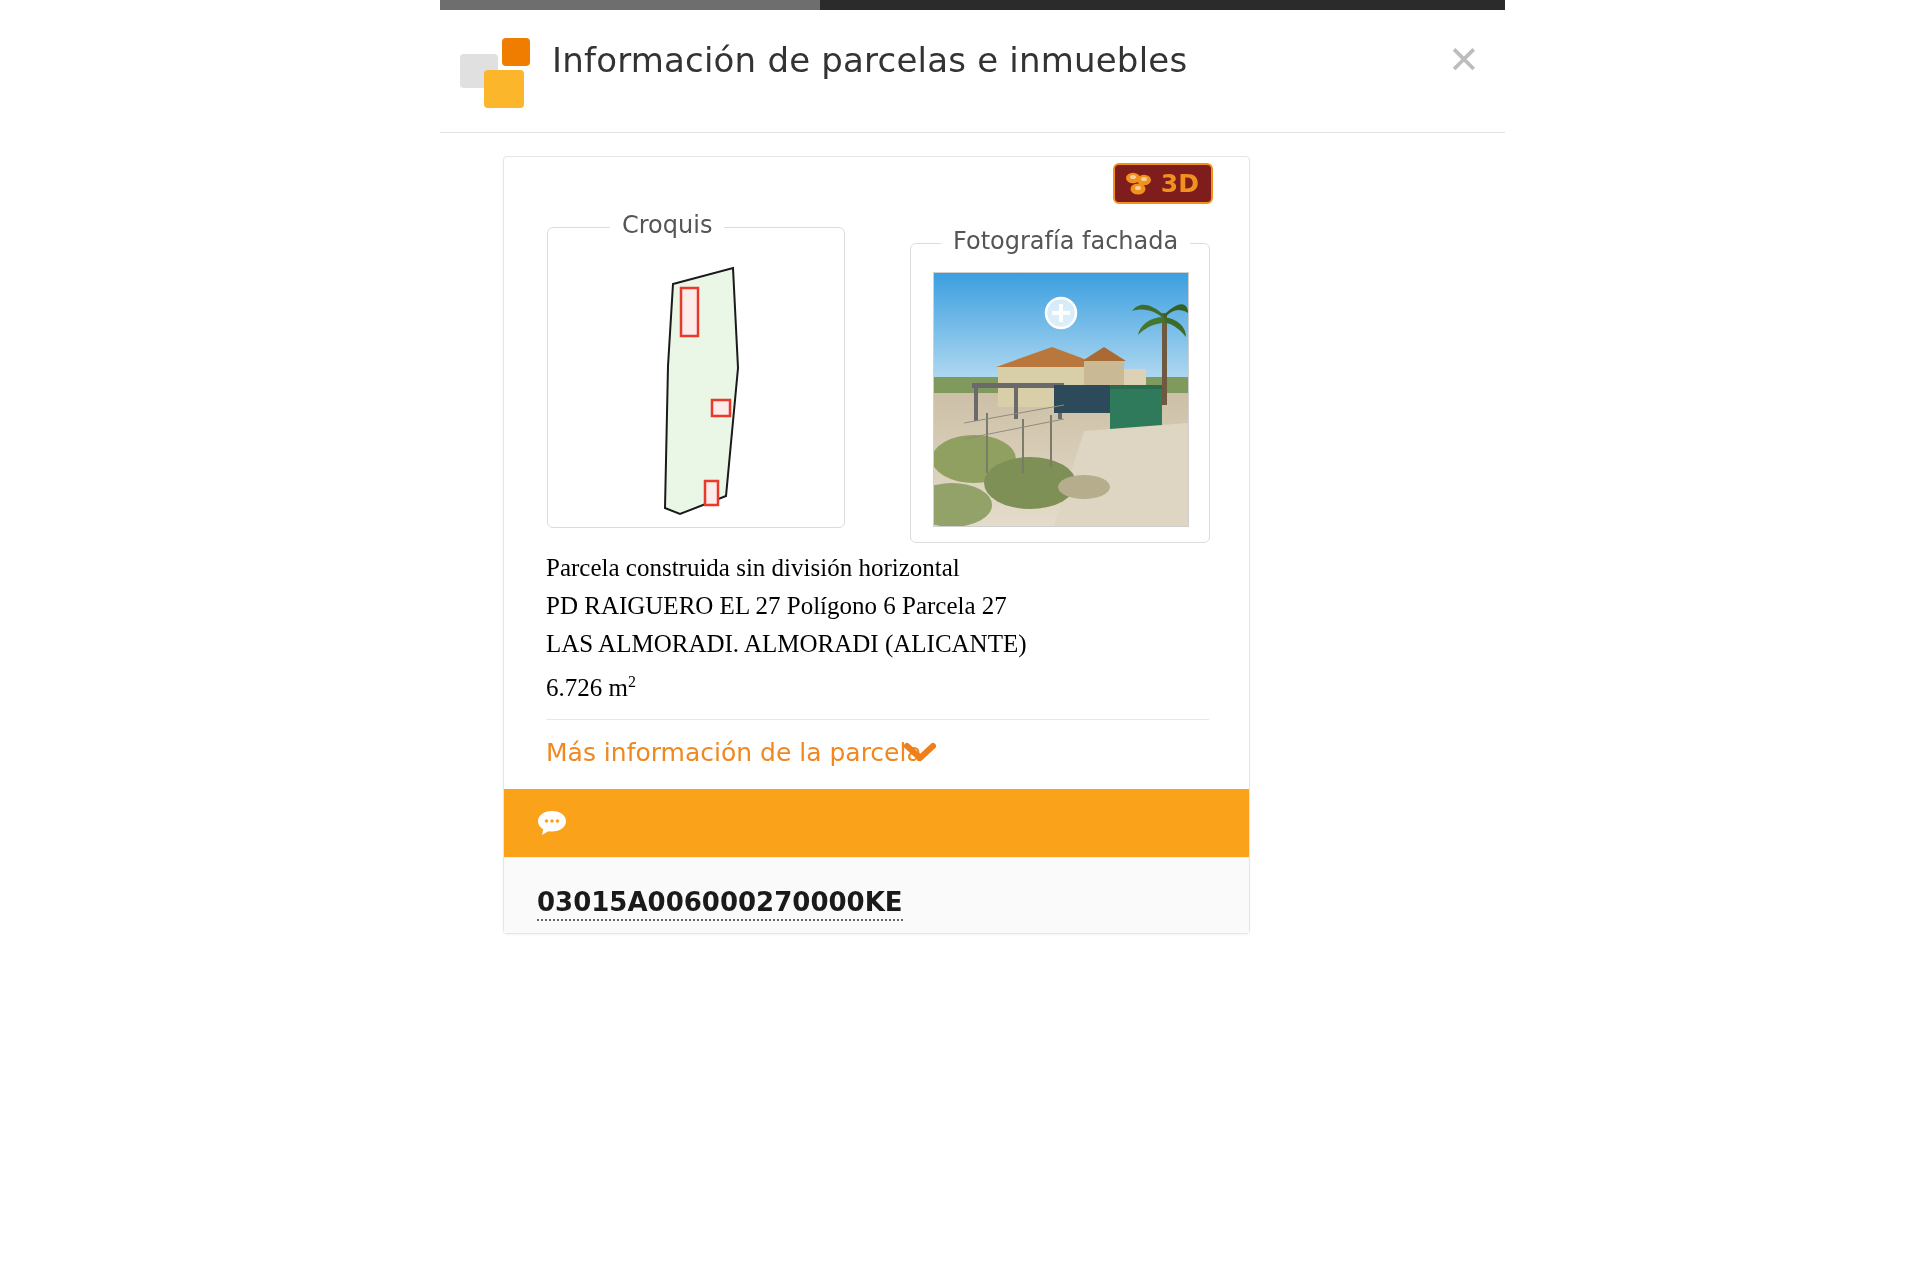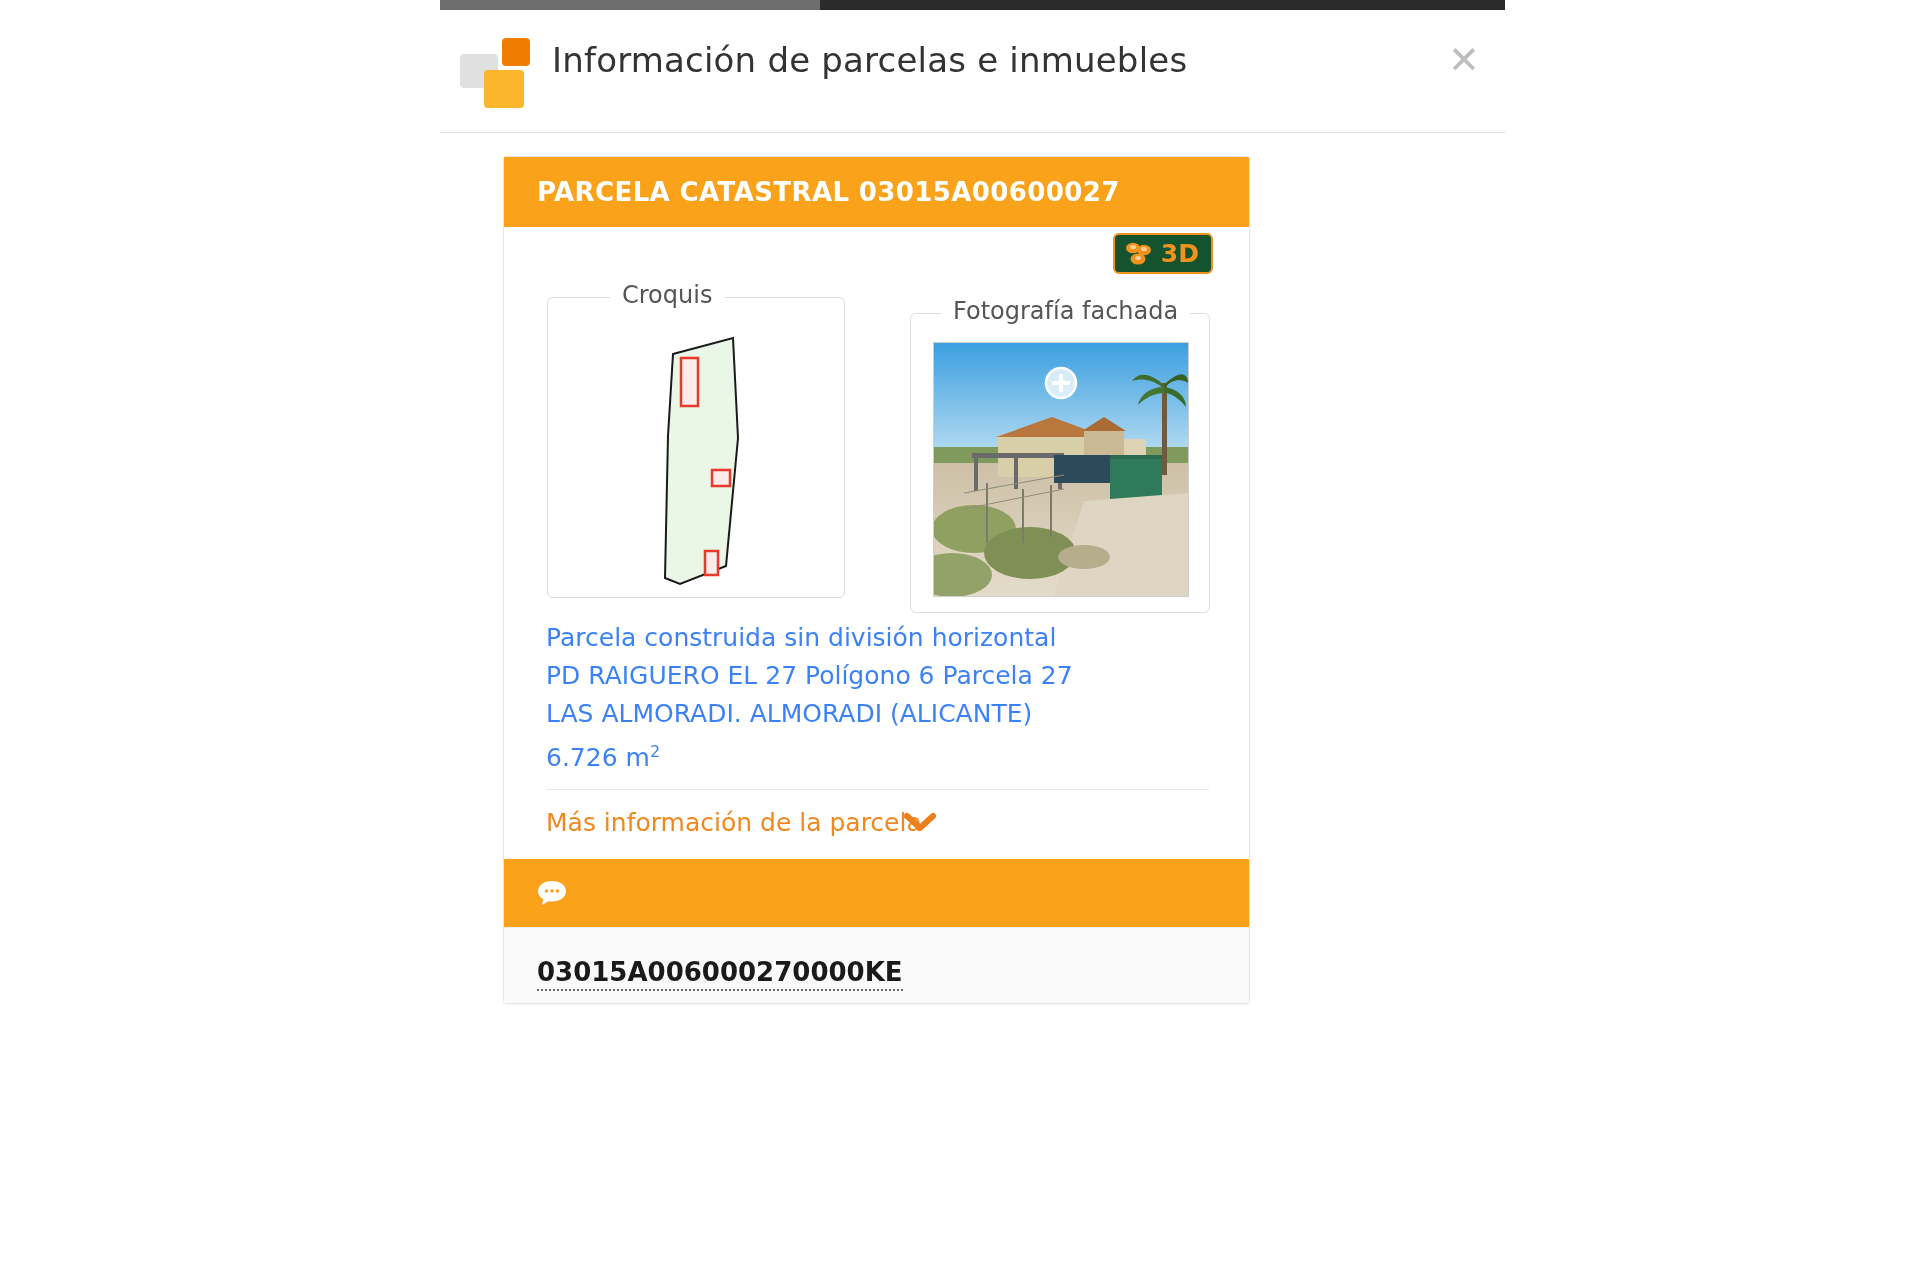--- a/index.html
+++ b/index.html
@@ -132,21 +132,21 @@
   .btn-3d {
     position: absolute;
     right: 36px;
     top: 6px;
     display: flex;
     align-items: center;
     gap: 7px;
     border: 2px solid #f1921e;
     border-radius: 6px;
     padding: 4px 12px 4px 9px;
-    background: #14532d;
+    background: #7f1d1d;
     cursor: pointer;
   }
   .btn-3d .label {
     color: #f1921e;
     font-size: 25px;
     font-weight: bold;
   }
   .cube-icon { width: 30px; height: 28px; display: block; }
 
   .media-row {
@@ -212,22 +212,23 @@
     top: 22px;
     transform: translateX(-50%);
     width: 36px;
     height: 36px;
     cursor: pointer;
   }
 
   .desc {
     padding: 6px 0 0 42px;
     font-size: 25px;
-    color: #3b82f6;
+    color: #000000;
     line-height: 38px;
+    font-family: Liberation Serif, serif;
   }
   .desc .line { white-space: nowrap; }
   .sup { font-size: 16px; vertical-align: super; }
 
   .sep {
     margin: 12px 40px 0 42px;
     border-top: 1px solid #e8e8e8;
   }
 
   .more-row {
@@ -298,21 +299,20 @@
         <div class="sq sq-grey"></div>
         <div class="sq sq-orange-dark"></div>
         <div class="sq sq-orange-light"></div>
       </div>
       <div class="panel-title">Información de parcelas e inmuebles</div>
       <div class="close-btn">✕</div>
     </div>
 
     <div class="card">
 
-      <div class="card-band">PARCELA CATASTRAL 03015A00600027</div>
 
       <div class="badge-row">
         <div class="btn-3d">
           <span>
             <svg class="cube-icon" viewBox="0 0 30 28" xmlns="http://www.w3.org/2000/svg">
               <g fill="#f1921e">
                 <ellipse cx="9" cy="8" rx="7" ry="5.2"></ellipse>
                 <ellipse cx="20" cy="10" rx="7" ry="5.2"></ellipse>
                 <ellipse cx="14" cy="19" rx="7.5" ry="5.6"></ellipse>
               </g>

